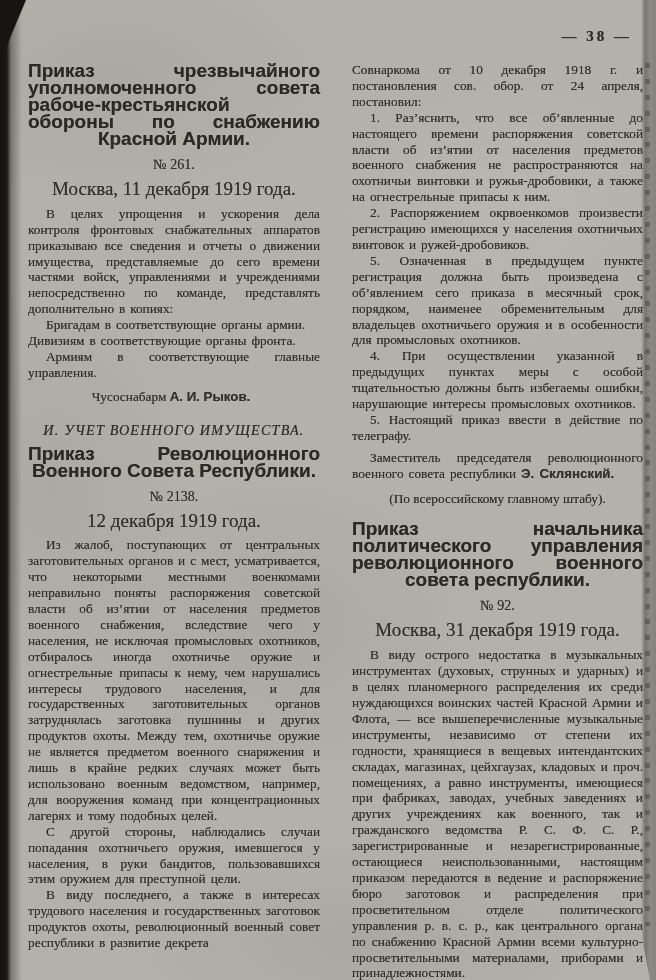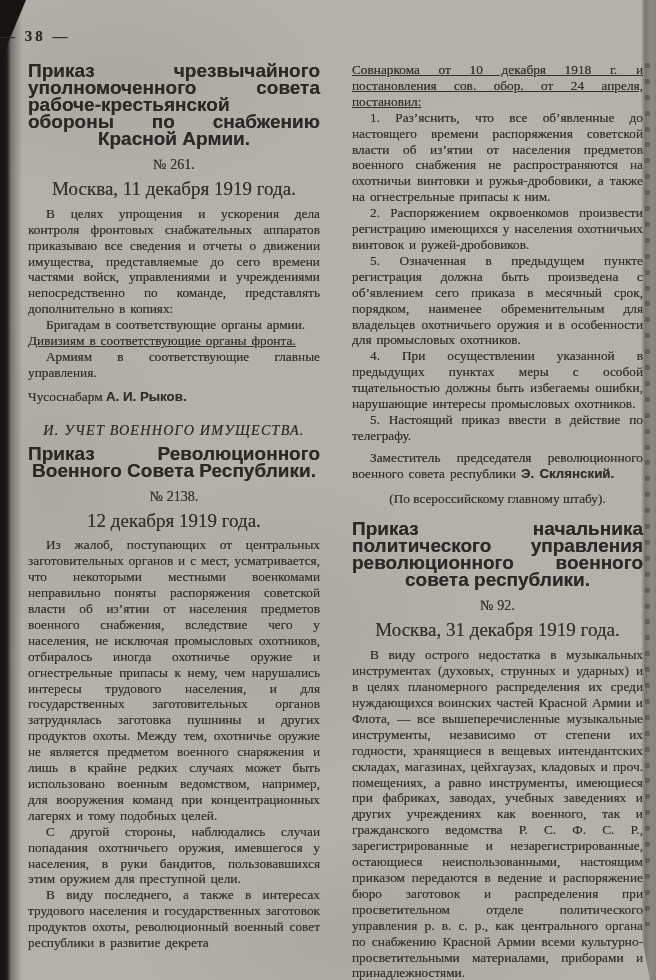--- a/index.html
+++ b/index.html
@@ -29,36 +29,36 @@
   .edge-right{
     position:absolute;right:0;top:0;width:15px;height:980px;
     background:linear-gradient(to right,rgba(140,138,130,0) 0,#77756e 4px,#8b8982 9px,#85837c 100%);
     clip-path:polygon(0 0,100% 0,100% 100%,60% 100%,10% 96%,0 94%);
   }
   .edge-right::after{
     content:"";position:absolute;left:4px;top:58px;width:5px;height:868px;
     background:repeating-linear-gradient(to bottom,transparent 0 5px,rgba(42,40,35,.35) 5px 10px,transparent 10px 15.9px);
   }
   .page-number{
-    position:absolute;top:28px;left:0;width:632px;text-align:left;
+    position:absolute;top:28px;left:0;width:632px;text-align:right;
     font-size:15px;letter-spacing:3px;color:#2e2c27;font-weight:bold;
   }
   .col{position:absolute;top:62px;font-size:13.3px;line-height:15.9px;text-align:justify;}
   .col-left{left:28px;width:292px;}
   .col-right{left:352px;width:291px;}
   .doc-title{
     font-family:"Liberation Sans","DejaVu Sans",sans-serif;
     font-weight:bold;font-size:19px;line-height:17px;color:#2b2925;
     text-align:justify;text-align-last:center;margin:0 0 2px 0;
   }
   .order-no{text-align:center;text-align-last:center;font-size:14px;margin:10px 0 8px 0;}
   .dateline{text-align:center;text-align-last:center;font-size:19px;margin:0 0 9px 0;font-family:Liberation Serif, serif;}
   .para{margin:0;text-indent:18px;word-spacing:1.6px;}
-  .para.no-indent{text-indent:0;text-decoration:underline;}
-  .sig{margin:8px 6px 0 0;text-align:left;}
+  .para.no-indent{text-indent:0;}
+  .sig{margin:8px 6px 0 0;text-align:center;}
   .sig .sig-name{font-family:"Liberation Sans","DejaVu Sans",sans-serif;font-weight:bold;}
   .sig-para{margin:6px 0 0 0;text-indent:18px;word-spacing:1.6px;}
   .sig-para .sig-name{font-family:"Liberation Sans","DejaVu Sans",sans-serif;font-weight:bold;}
   .note{text-align:center;text-align-last:center;margin:9px 0 0 0;font-size:13.3px;}
   .section-head{
     text-align:center;text-align-last:center;font-size:14.2px;letter-spacing:1.2px;
     color:#2e2c27;margin:18px 0 6px 0;font-style:italic;
   }
   .gap-lg{height:14px;}
   .ink{text-shadow:0 0 .5px rgba(46,44,38,.65);}

